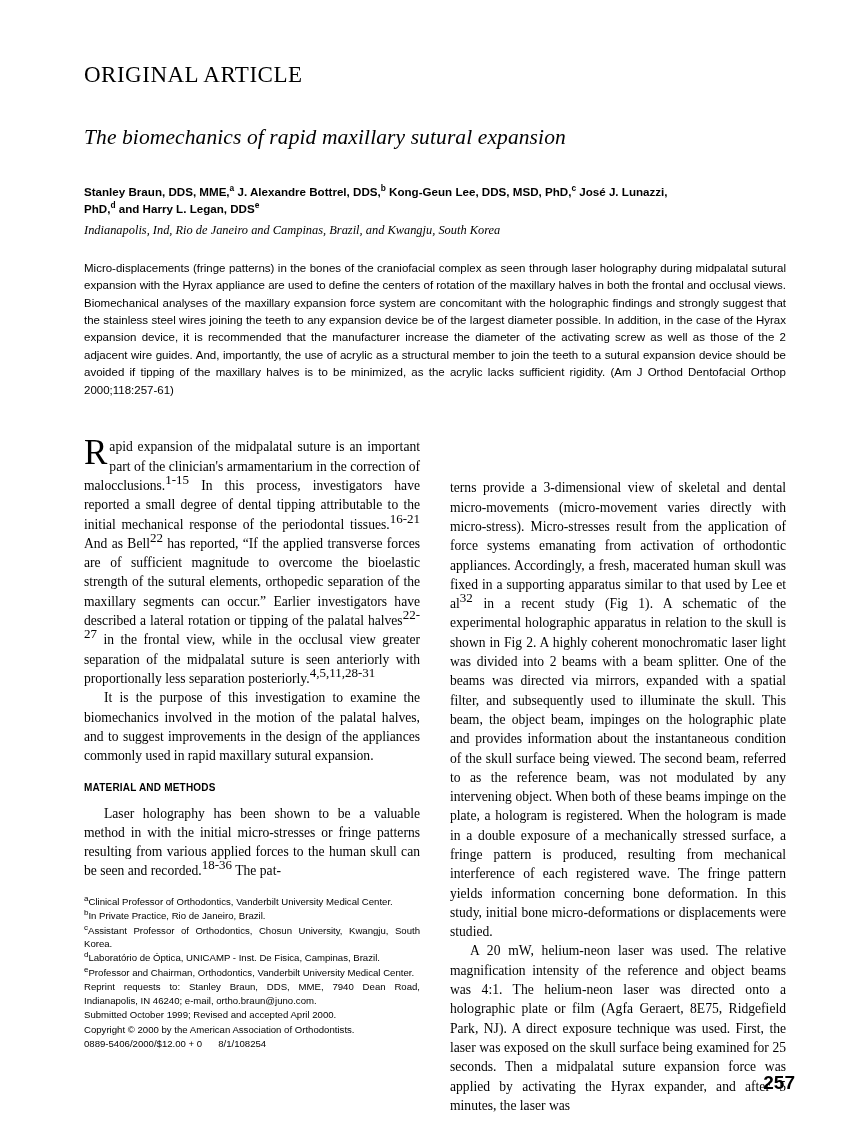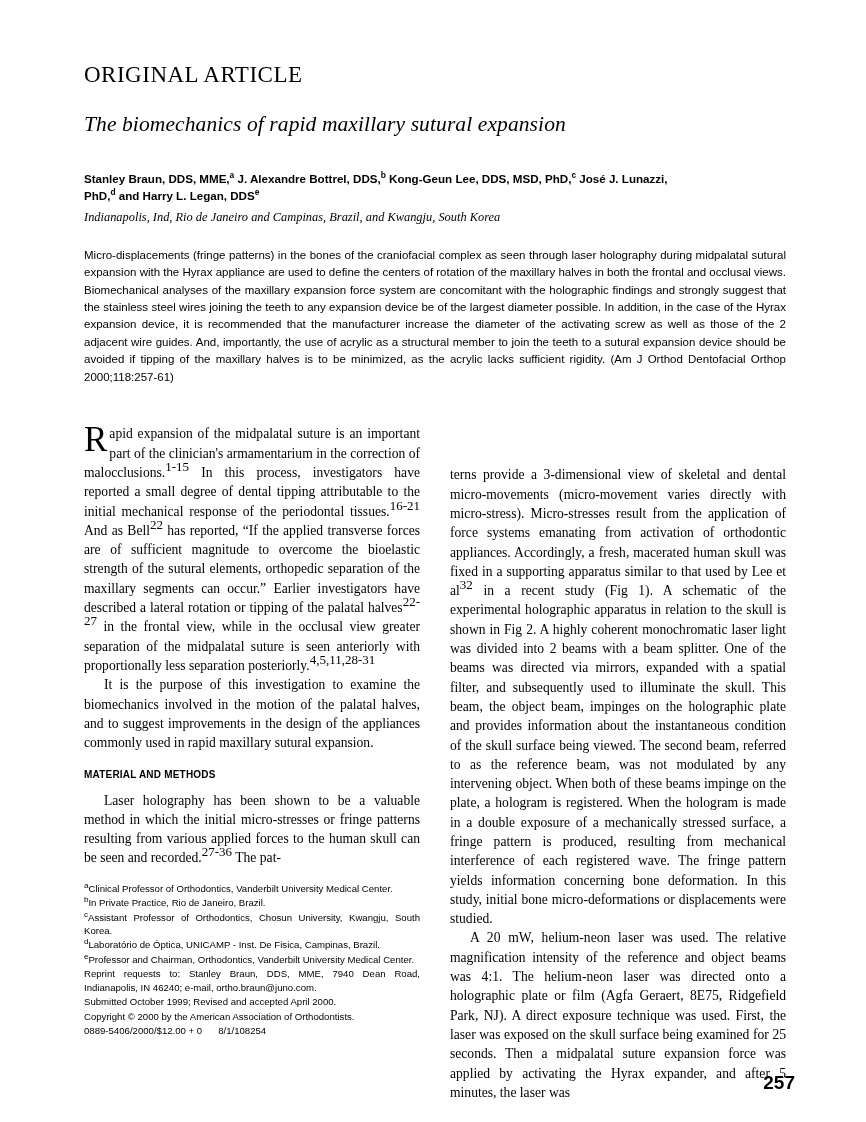--- a/index.html
+++ b/index.html
@@ -21,21 +21,21 @@
     width: 866px;
     height: 1122px;
     box-sizing: border-box;
     padding: 52px 80px 30px 84px;
   }
   .article-kicker {
     font-family: "Liberation Serif", serif;
     font-size: 23px;
     letter-spacing: 0.5px;
     margin-top: 10px;
-    margin-bottom: 24px;
+    margin-bottom: 37px;
   }
   .article-title {
     font-family: "Liberation Serif", serif;
     font-style: italic;
     font-size: 21.5px;
     font-weight: normal;
     margin: 0 0 34px 0;
     letter-spacing: 0.1px;
   }
   .authors {
@@ -159,21 +159,21 @@
 
   <div class="columns">
 
     <div class="col">
       <p class="dropcap-para"><span class="dropcap">R</span><span>apid expansion of the midpalatal suture is an important part of the clinician's armamentarium in the correction of malocclusions.</span><sup>1-15</sup><span> In this process, investigators have reported a small degree of dental tipping attributable to the initial mechanical response of the periodontal tissues.</span><sup>16-21</sup><span> And as Bell</span><sup>22</sup><span> has reported, “If the applied transverse forces are of sufficient magnitude to overcome the bioelastic strength of the sutural elements, orthopedic separation of the maxillary segments can occur.” Earlier investigators have described a lateral rotation or tipping of the palatal halves</span><sup>22-27</sup><span> in the frontal view, while in the occlusal view greater separation of the midpalatal suture is seen anteriorly with proportionally less separation posteriorly.</span><sup>4,5,11,28-31</sup></p>
 
       <p>It is the purpose of this investigation to examine the biomechanics involved in the motion of the palatal halves, and to suggest improvements in the design of the appliances commonly used in rapid maxillary sutural expansion.</p>
 
       <div class="section-head">MATERIAL AND METHODS</div>
 
-      <p><span>Laser holography has been shown to be a valuable method in which the initial micro-stresses or fringe patterns resulting from various applied forces to the human skull can be seen and recorded.</span><sup>27-36</sup><span> The pat-</span></p>
+      <p><span>Laser holography has been shown to be a valuable method in with the initial micro-stresses or fringe patterns resulting from various applied forces to the human skull can be seen and recorded.</span><sup>18-36</sup><span> The pat-</span></p>
 
       <div class="footnotes">
         <div class="fn"><sup>a</sup><span>Clinical Professor of Orthodontics, Vanderbilt University Medical Center.</span></div>
         <div class="fn"><sup>b</sup><span>In Private Practice, Rio de Janeiro, Brazil.</span></div>
         <div class="fn"><sup>c</sup><span>Assistant Professor of Orthodontics, Chosun University, Kwangju, South Korea.</span></div>
         <div class="fn"><sup>d</sup><span>Laboratório de Óptica, UNICAMP - Inst. De Fisica, Campinas, Brazil.</span></div>
         <div class="fn"><sup>e</sup><span>Professor and Chairman, Orthodontics, Vanderbilt University Medical Center.</span></div>
         <div class="fn">Reprint requests to: Stanley Braun, DDS, MME, 7940 Dean Road, Indianapolis, IN 46240; e-mail, ortho.braun@juno.com.</div>
         <div class="fn">Submitted October 1999; Revised and accepted April 2000.</div>
         <div class="fn">Copyright © 2000 by the American Association of Orthodontists.</div>

